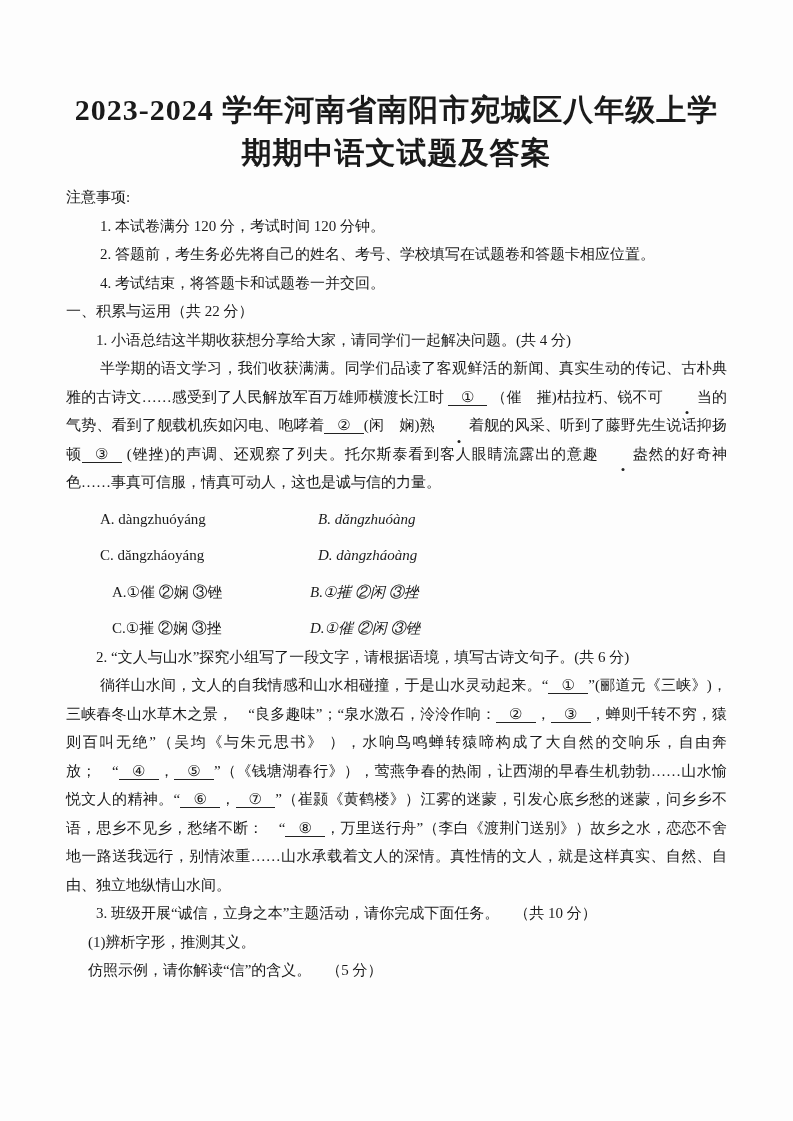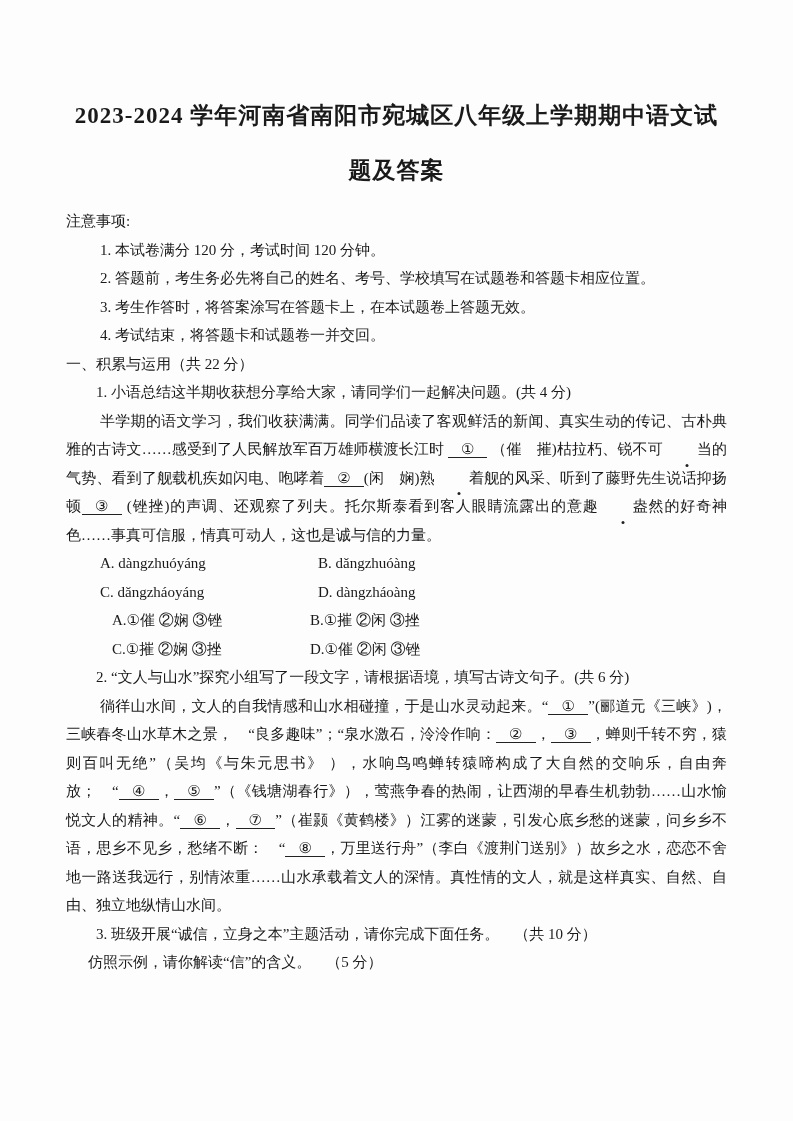--- a/index.html
+++ b/index.html
@@ -3,32 +3,32 @@
 <meta charset="utf-8">
 <style>
   html,body{margin:0;padding:0;background:#ffffff;}
   .page{
     width:793px;height:1121px;box-sizing:border-box;
     padding:88px 66px 0 66px;background:#fdfdfd;color:#1a1a1a;
     font-family:"Liberation Serif","DejaVu Serif",serif;
     font-size:15px;line-height:28.5px;overflow:hidden;
   }
   .title{
-    font-size:23px;line-height:55px;font-weight:700;
+    font-size:30px;line-height:43px;font-weight:700;
     text-align:center;margin:0 0 9px 0;letter-spacing:1px;
   }
   p{margin:0;}
   .notice-item{padding-left:34px;}
   .q-stem{padding-left:30px;}
   .sub-stem{padding-left:22px;}
   .example-line{padding-left:30px;}
   .passage{text-indent:34px;text-align:justify;}
-  .opt-row{display:flex;padding-left:34px;}
+  .opt-row{display:flex;padding-left:34px;margin-top:8px;}
   .opt-row .cell{width:218px;flex:0 0 auto;}
-  .opt-row .cell:last-child{width:auto;}
+  .opt-row .cell:last-child{width:auto;font-style:italic;}
   .opt-row.shape{padding-left:46px;}
   .opt-row.shape .cell{width:198px;}
   .seg-u{
     border-bottom:1px solid #222;
     padding:0 13px;white-space:nowrap;
   }
   .seg-d{position:relative;display:inline-block;}
   .seg-d::after{
     content:"";position:absolute;left:50%;bottom:-3px;
     width:3px;height:3px;border-radius:50%;background:#222;
@@ -38,21 +38,20 @@
 </head>
 <body>
 
 <div class="page">
 
   <h1 class="title">2023-2024 学年河南省南阳市宛城区八年级上学期期中语文试题及答案</h1>
 
   <p class="line">注意事项:</p>
   <p class="line notice-item">1.  本试卷满分 120 分，考试时间 120 分钟。</p>
   <p class="line notice-item">2.  答题前，考生务必先将自己的姓名、考号、学校填写在试题卷和答题卡相应位置。</p>
-  <p class="line notice-item">3.  考生作答时，将答案涂写在答题卡上，在本试题卷上答题无效。</p>
   <p class="line notice-item">4.  考试结束，将答题卡和试题卷一并交回。</p>
 
   <p class="line">一、积累与运用（共 22 分）</p>
 
   <p class="line q-stem">1.  小语总结这半期收获想分享给大家，请同学们一起解决问题。(共 4 分)</p>
   <p class="passage"><span class="seg-t">半学期的语文学习，我们收获满满。同学们品读了客观鲜活的新闻、真实生动的传记、古朴典雅的古诗文……感受到了人民解放军百万雄师横渡长江时 </span><span class="seg-u">①</span><span class="seg-t"> （催　摧)枯拉朽、锐不可</span><span class="seg-d">当</span><span class="seg-t">的气势、看到了舰载机疾如闪电、咆哮着</span><span class="seg-u">②</span><span class="seg-t">(闲　娴)熟</span><span class="seg-d">着</span><span class="seg-t">舰的风采、听到了藤野先生说话抑扬顿</span><span class="seg-u">③</span><span class="seg-t"> (锉挫)的声调、还观察了列夫。托尔斯泰看到客人眼睛流露出的意趣</span><span class="seg-d">盎</span><span class="seg-t">然的好奇神色……事真可信服，情真可动人，这也是诚与信的力量。</span></p>
 
   <div class="opt-row">
     <span class="cell">A.  dàngzhuóyáng</span>
     <span class="cell">B.  dǎngzhuóàng</span>
@@ -68,15 +67,16 @@
   </div>
   <div class="opt-row shape">
     <span class="cell">C.①摧 ②娴 ③挫</span>
     <span class="cell">D.①催 ②闲 ③锉</span>
   </div>
 
   <p class="line q-stem">2.  “文人与山水”探究小组写了一段文字，请根据语境，填写古诗文句子。(共 6 分)</p>
   <p class="passage"><span class="seg-t">徜徉山水间，文人的自我情感和山水相碰撞，于是山水灵动起来。“</span><span class="seg-u">①</span><span class="seg-t">”(郦道元《三峡》)，三峡春冬山水草木之景，　“良多趣味”；“泉水激石，泠泠作响：</span><span class="seg-u">②</span><span class="seg-t">，</span><span class="seg-u">③</span><span class="seg-t">，蝉则千转不穷，猿则百叫无绝”（吴均《与朱元思书》 ），水响鸟鸣蝉转猿啼构成了大自然的交响乐，自由奔放；　“</span><span class="seg-u">④</span><span class="seg-t">，</span><span class="seg-u">⑤</span><span class="seg-t">”（《钱塘湖春行》），莺燕争春的热闹，让西湖的早春生机勃勃……山水愉悦文人的精神。“</span><span class="seg-u">⑥</span><span class="seg-t">，</span><span class="seg-u">⑦</span><span class="seg-t">”（崔颢《黄鹤楼》）江雾的迷蒙，引发心底乡愁的迷蒙，问乡乡不语，思乡不见乡，愁绪不断：　“</span><span class="seg-u">⑧</span><span class="seg-t">，万里送行舟”（李白《渡荆门送别》）故乡之水，恋恋不舍地一路送我远行，别情浓重……山水承载着文人的深情。真性情的文人，就是这样真实、自然、自由、独立地纵情山水间。</span></p>
 
   <p class="line q-stem">3.  班级开展“诚信，立身之本”主题活动，请你完成下面任务。　（共 10 分）</p>
+  <p class="line sub-stem">(1)辨析字形，推测其义。</p>
   <p class="line sub-stem">仿照示例，请你解读“信”的含义。　（5 分）</p>
 
 </div>
 
 </body></html>

